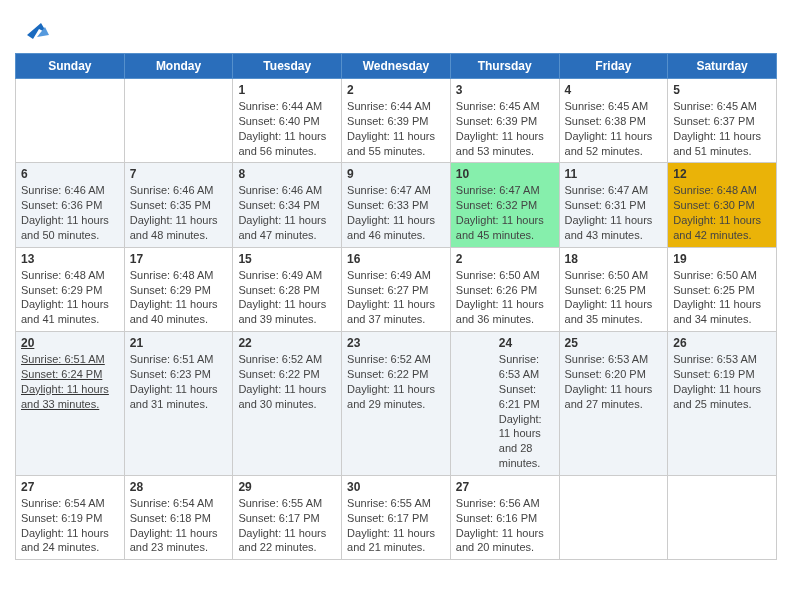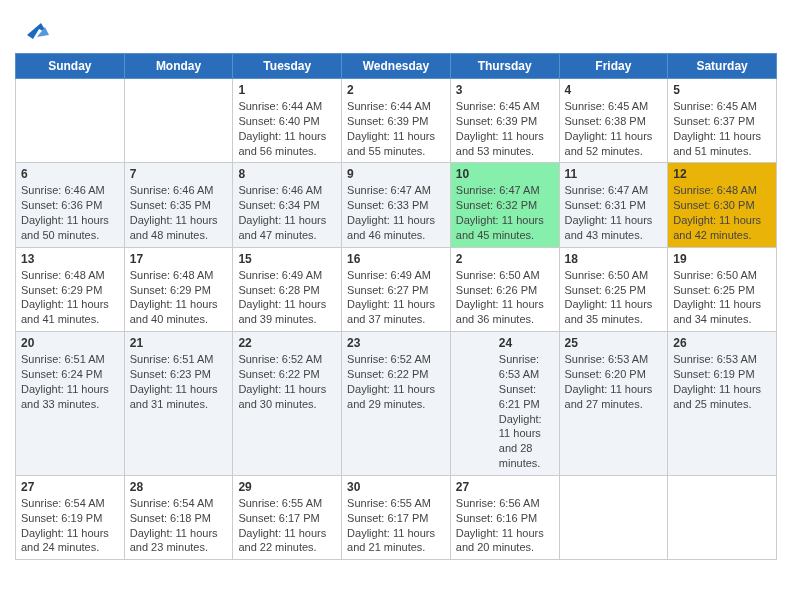--- a/index.html
+++ b/index.html
@@ -225,21 +225,21 @@
 Daylight: 11 hours and 35 minutes.</div>
         </td>
         <td>
           <div class="day-number">19</div>
           <div class="day-info" style="white-space: pre-line;">Sunrise: 6:50 AM
 Sunset: 6:25 PM
 Daylight: 11 hours and 34 minutes.</div>
         </td>
       </tr>
       <tr>
-        <td style="background: rgb(240, 244, 248);">
+        <td style="background: rgb(240, 244, 248); text-decoration: underline;">
           <div class="day-number">20</div>
           <div class="day-info" style="white-space: pre-line;">Sunrise: 6:51 AM
 Sunset: 6:24 PM
 Daylight: 11 hours and 33 minutes.</div>
         </td>
         <td style="background: rgb(240, 244, 248);">
           <div class="day-number">21</div>
           <div class="day-info" style="white-space: pre-line;">Sunrise: 6:51 AM
 Sunset: 6:23 PM
 Daylight: 11 hours and 31 minutes.</div>

